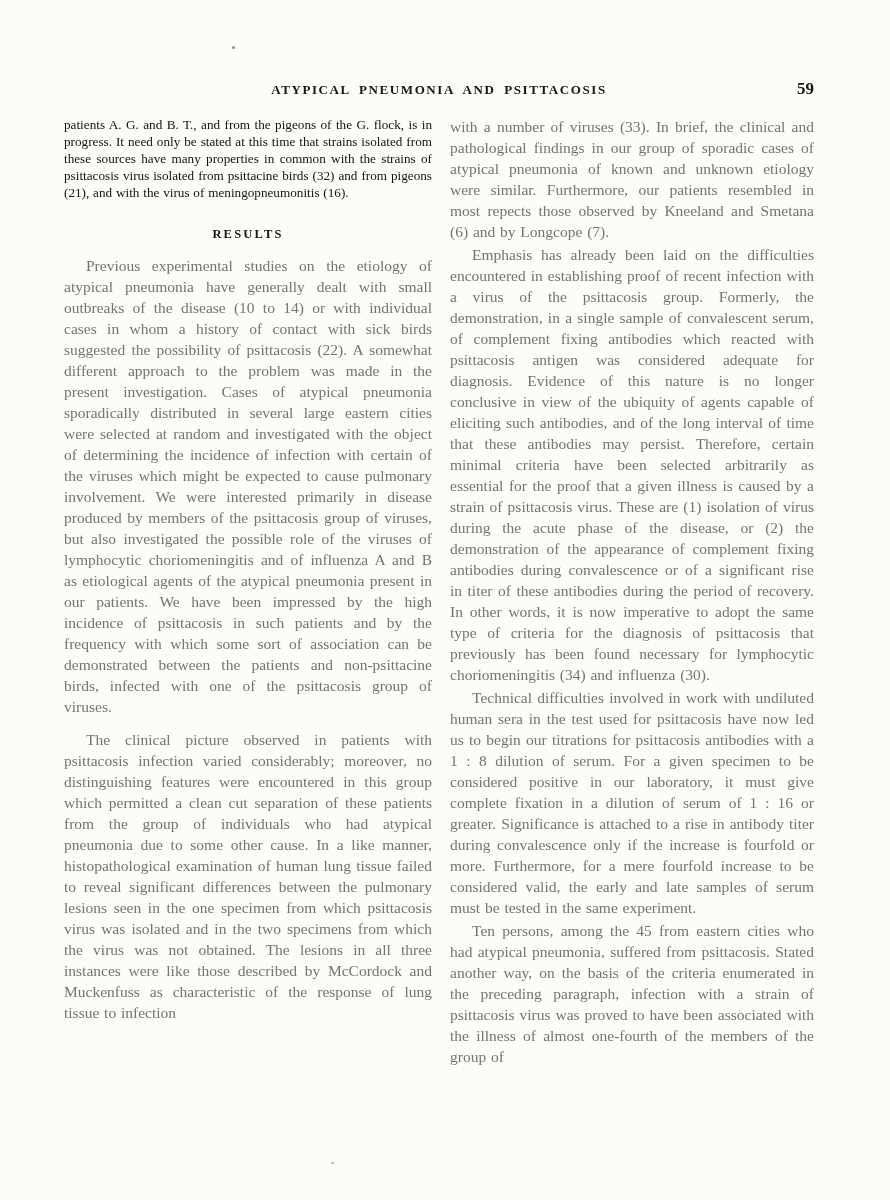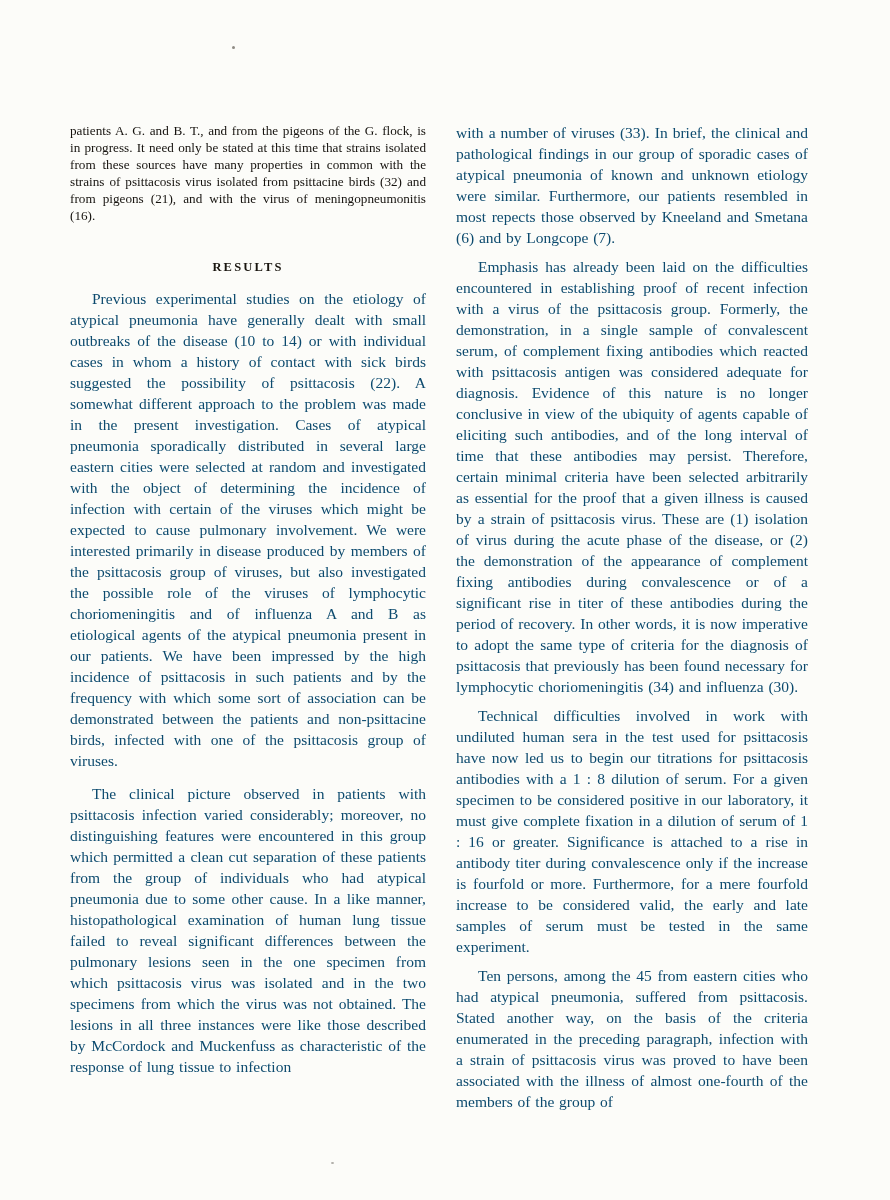--- a/index.html
+++ b/index.html
@@ -44,40 +44,40 @@
     position: absolute;
     top: 114px;
     left: 62px;
     width: 754px;
     display: flex;
     gap: 14px;
   }
   .col { width: 372px; }
   .col.right { width: 368px; }
 
-  p { margin: 8px; }
+  p { margin: 2px; }
 
   .small-cont {
     font-size: 13.2px;
     line-height: 17px;
     text-align: justify;
     word-spacing: 0.04em;
     color: #15120e;
   }
   .body-par {
     font-size: 15.5px;
     line-height: 21px;
     text-align: justify;
     word-spacing: 0.06em;
-    color: #0c4a6e;
+    color: #737373;
   }
   .indent { text-indent: 22px; }
 
   .results-heading {
-    margin-top: 36px;
+    margin-top: 26px;
     margin-bottom: 13px;
     text-align: center;
     font-size: 12.5px;
     font-weight: 700;
     letter-spacing: 2.2px;
     color: #19150f;
   }
   .subsection-heading {
     margin-top: 12px;
     margin-bottom: 11px;
@@ -98,20 +98,24 @@
   .speck.b { left: 331px; top: 1162px; width: 3px; height: 2px; opacity: .7; }
 </style>
 </head>
 <body>
 
 <div class="page">
 
   <div class="speck a"></div>
   <div class="speck b"></div>
 
+  <div class="running-header">
+    <span class="running-title">ATYPICAL PNEUMONIA AND PSITTACOSIS</span>
+    <span class="page-number">59</span>
+  </div>
 
   <div class="columns">
 
     <div class="col left">
       <p class="small-cont">patients A. G. and B. T., and from the pigeons of the G. flock, is in progress. It need only be stated at this time that strains isolated from these sources have many properties in common with the strains of psittacosis virus isolated from psittacine birds (32) and from pigeons (21), and with the virus of meningopneumonitis (16).</p>
 
       <h2 class="results-heading">RESULTS</h2>
 
       <p class="body-par indent">Previous experimental studies on the etiology of atypical pneumonia have generally dealt with small outbreaks of the disease (10 to 14) or with individual cases in whom a history of contact with sick birds suggested the possibility of psittacosis (22). A somewhat different approach to the problem was made in the present investigation. Cases of atypical pneumonia sporadically distributed in several large eastern cities were selected at random and investigated with the object of determining the incidence of infection with certain of the viruses which might be expected to cause pulmonary involvement. We were interested primarily in disease produced by members of the psittacosis group of viruses, but also investigated the possible role of the viruses of lymphocytic choriomeningitis and of influenza A and B as etiological agents of the atypical pneumonia present in our patients. We have been impressed by the high incidence of psittacosis in such patients and by the frequency with which some sort of association can be demonstrated between the patients and non-psittacine birds, infected with one of the psittacosis group of viruses.</p>
 

